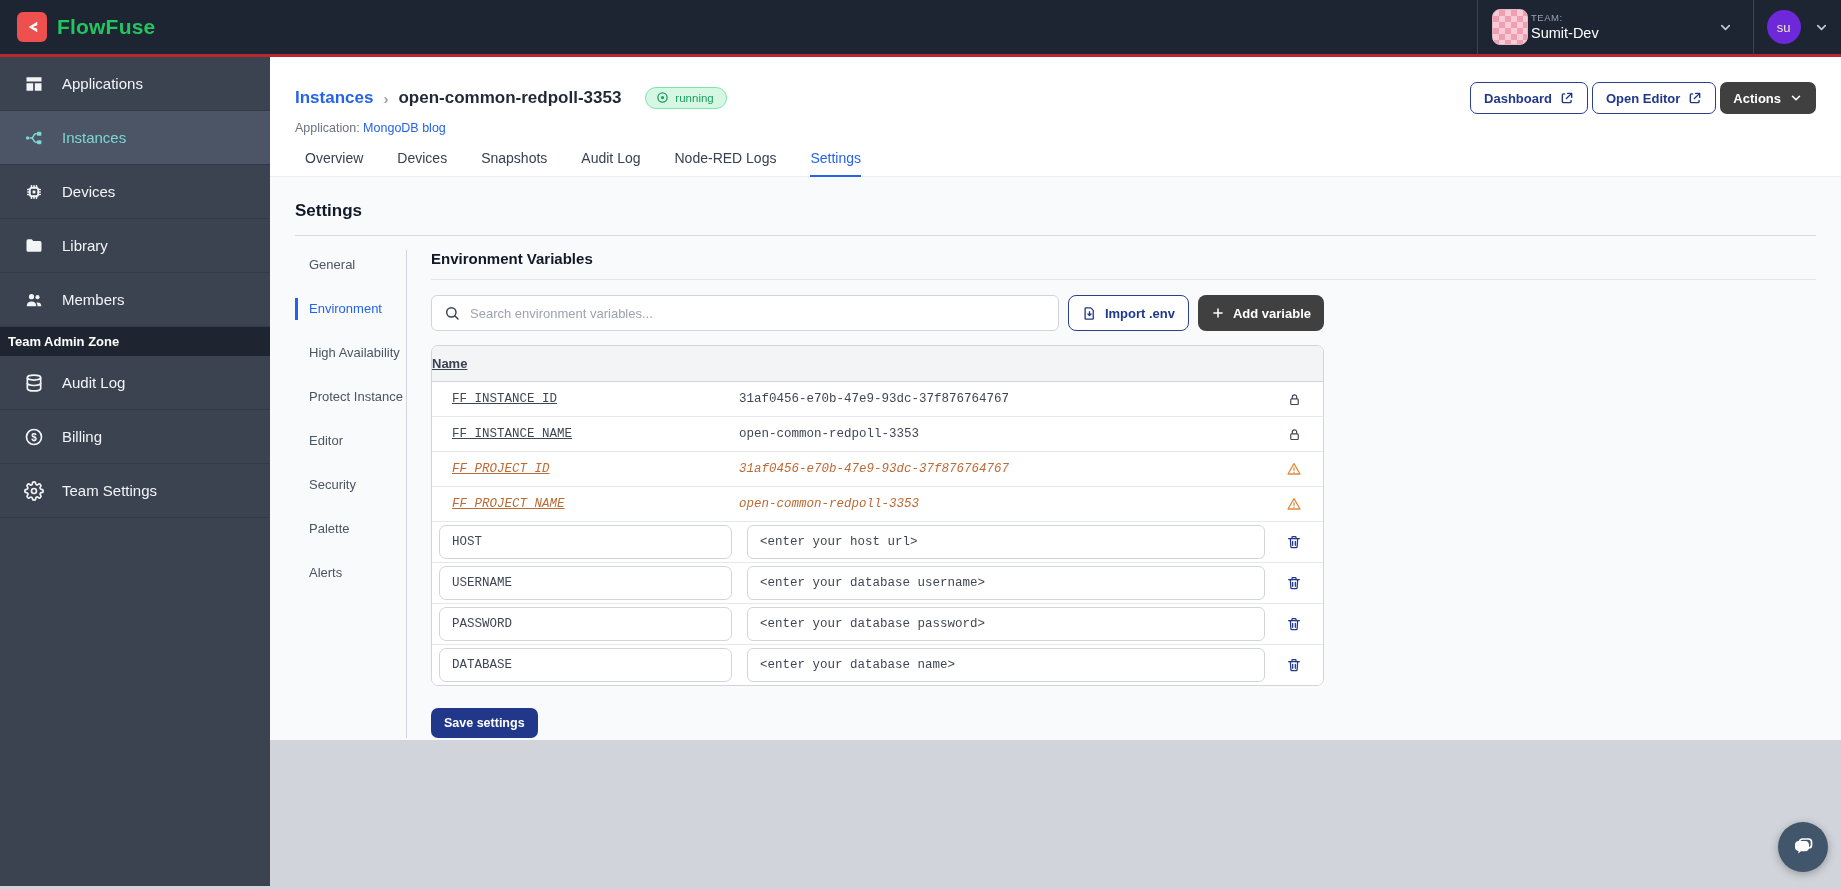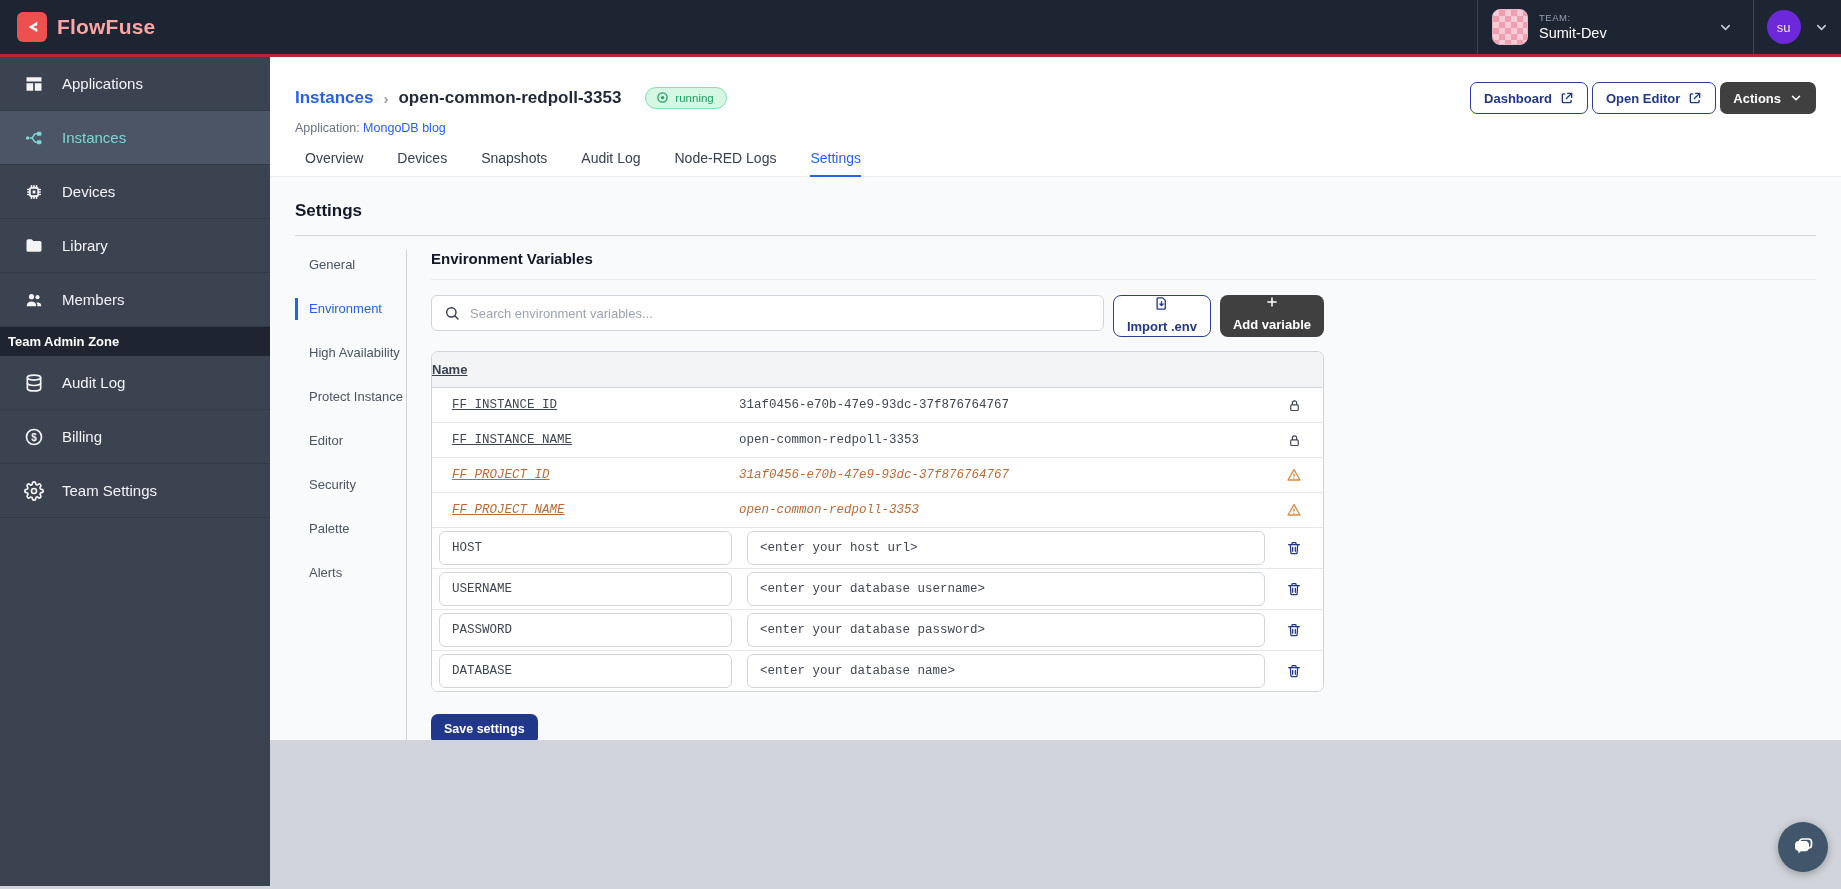--- a/index.html
+++ b/index.html
@@ -18,25 +18,25 @@
   
   .navbar {
     height:57px; background:#1d2432; border-bottom:3px solid #b8262e;
     display:flex; align-items:stretch;
   }
   .brand { display:flex; align-items:center; gap:10px; padding:0 17px; cursor:pointer; }
   .logo-mark {
     width:30px; height:30px; border-radius:6px; background:#ee4f4f;
     display:flex; align-items:center; justify-content:center;
   }
-  .brand-name { color:#fca5a5; font-size:21px; font-weight:700; letter-spacing:.2px; }
+  .brand-name { color:#22c55e; font-size:21px; font-weight:700; letter-spacing:.2px; }
   .nav-right { margin-left:auto; display:flex; align-items:stretch; }
   .team-section {
     width:276px; border-left:1px solid #38455c;
-    display:flex; align-items:center; gap:11px; padding:0 20px 0 14px; cursor:pointer;
+    display:flex; align-items:center; gap:3px; padding:0 20px 0 14px; cursor:pointer;
   }
   .team-avatar {
     width:36px; height:36px; border-radius:8px; flex-shrink:0;
     background:repeating-conic-gradient(#ef9fb0 0% 25%, #f7ccd6 0% 50%) 0 0 / 12px 12px;
     border:1px solid #e8b6c2;
   }
   .team-meta { display:flex; flex-direction:column; line-height:1.25; flex:1; }
   .team-label { font-size:9.5px; color:#98a1b3; letter-spacing:.5px; }
   .team-name { font-size:14.5px; color:#ffffff; }
   .chev { color:#c3cad6; }
@@ -97,41 +97,41 @@
   .env-content { flex:1; padding-left:24px; min-width:0; }
   .env-title { font-size:15px; font-weight:700; color:#111827; padding-bottom:12px; border-bottom:1px solid #e5e7eb; }
   .env-inner { width:893px; }
   .toolbar { display:flex; gap:9px; margin-top:15px; }
   .search-box {
     flex:1; display:flex; align-items:center; gap:10px;
     background:#fff; border:1px solid #d1d5db; border-radius:6px; height:36px; padding:0 12px;
   }
   .search-box input { border:none; flex:1; font-size:13px; color:#374151; background:transparent; }
   .search-box input::placeholder { color:#9ca3af; }
-  .btn-toolbar { height:42px; border-radius:8px;flex-direction:column; }
+  .btn-toolbar { height:36px; border-radius:8px; }
 
   .env-table { margin-top:14px; border:1px solid #d1d5db; border-radius:7px; background:#fff; overflow:hidden; }
   .t-head { display:flex; background:#f3f4f6; border-bottom:1px solid #d1d5db; font-size:13px; font-weight:700; color:#374151; }
   .t-head .col-name, .t-head .col-value { padding:10px 0; }
   .col-name { width:307px; padding-left:20px;text-decoration:underline; }
   .col-value { flex:1; }
   .col-action { width:58px; display:flex; align-items:center; justify-content:center; }
   .t-row { display:flex; align-items:center; border-bottom:1px solid #e5e7eb; background:#fff; }
   .t-row:last-child { border-bottom:none; }
   .t-row.static { min-height:35px; }
   .mono { font-family:"Liberation Mono", monospace; font-size:12.5px; color:#3f4754; }
   .t-row.deprecated .mono { color:#bd6a35; font-style:italic; }
   .warn { color:#e08a3c; }
   .lock { color:#3f4754; }
   .t-row.editable { padding:3px 0 3px 7px; }
   .cell-input {
     border:1px solid #d1d5db; border-radius:6px; height:34px; background:#fff;
     font-family:"Liberation Mono", monospace; font-size:12.5px; color:#3f4754; padding:0 12px;
   }
-  .name-input { width:293px; margin-right:15px; }
+  .name-input { width:293px; margin-right:15px;border-radius:7px; }
   .value-input { flex:1; }
   .icon-btn { display:flex; align-items:center; justify-content:center; color:#21388a; }
   .save-btn { margin-top:22px; height:30px; padding:0 13px; border-radius:7px; background:#21388a; color:#fff; font-weight:700; font-size:12.5px; display:inline-flex; align-items:center; }
 
   .chat-fab {
     position:absolute; left:1778px; top:822px; width:50px; height:50px; border-radius:50%;
     background:#41566b; display:flex; align-items:center; justify-content:center;
     box-shadow:0 2px 8px rgba(0,0,0,.3); cursor:pointer;
   }
 </style>

